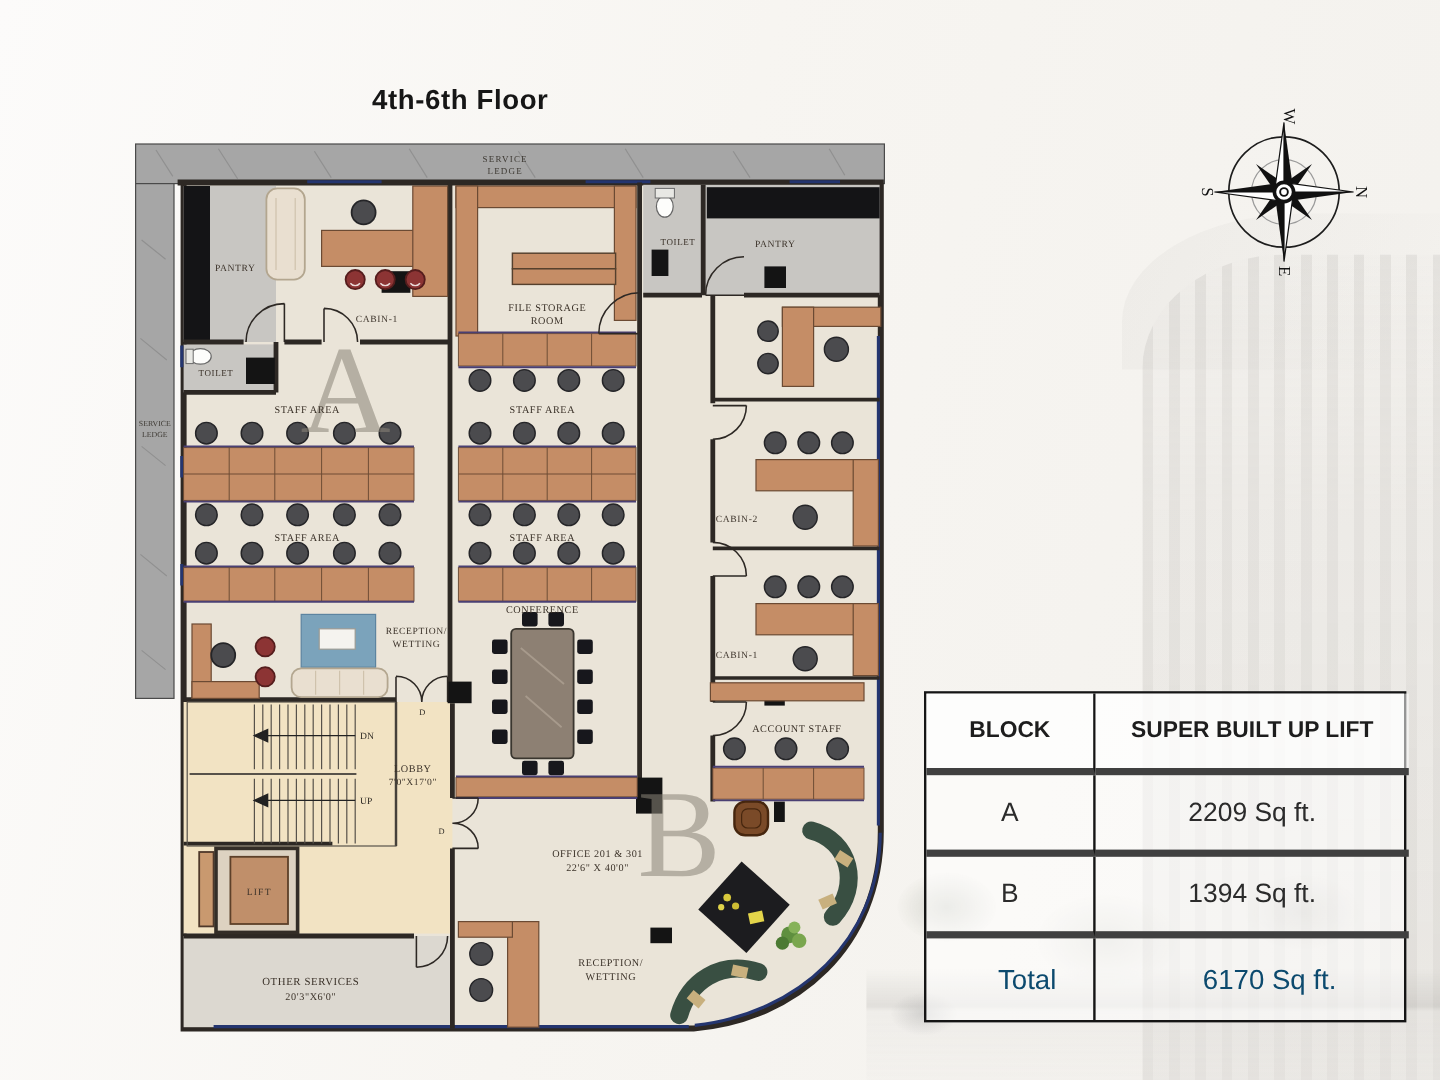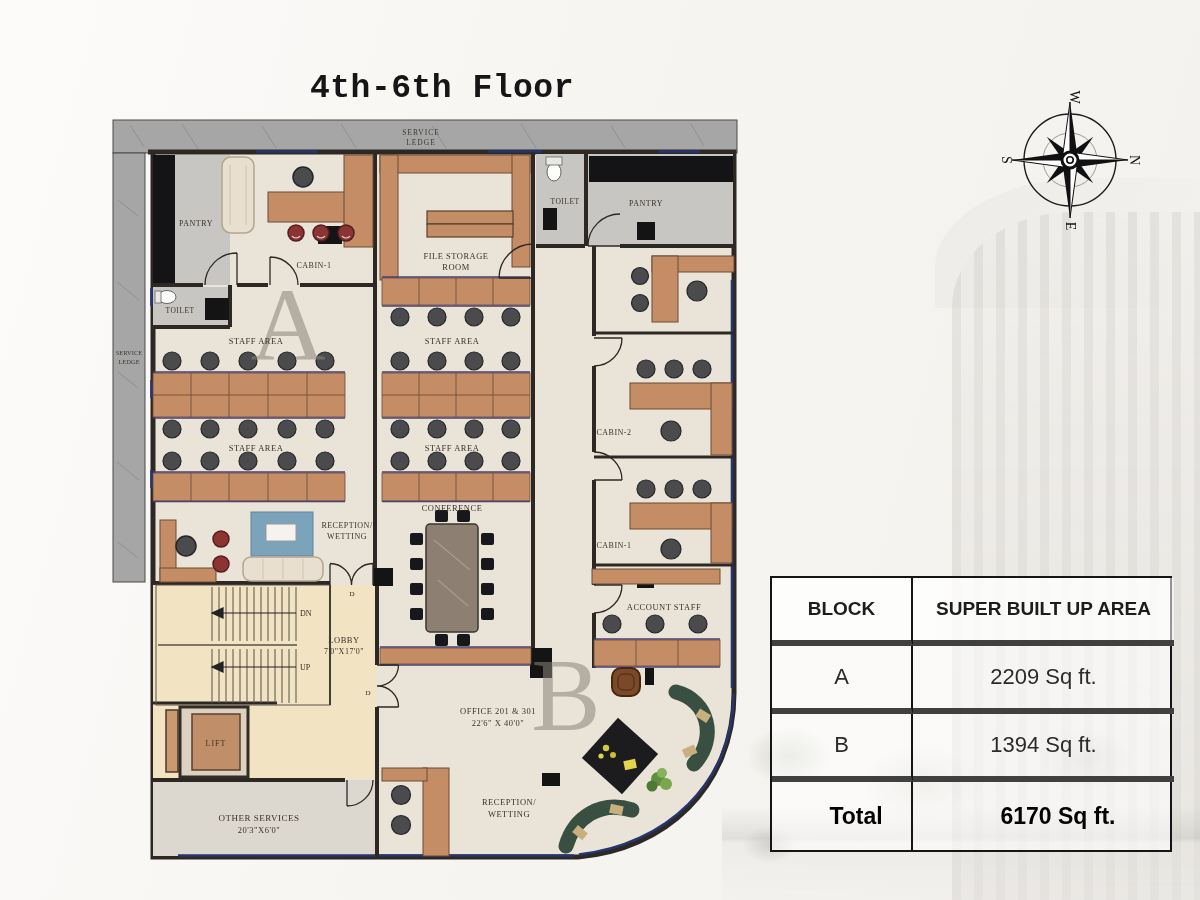--- a/index.html
+++ b/index.html
@@ -25,39 +25,39 @@
     position:absolute;left:722px;top:688px;width:478px;height:212px;opacity:.75;
     background:
       radial-gradient(60px 42px at 14% 32%,rgba(88,99,78,.28),transparent 70%),
       radial-gradient(85px 55px at 42% 45%,rgba(118,122,106,.22),transparent 70%),
       radial-gradient(70px 45px at 76% 34%,rgba(128,126,118,.25),transparent 70%),
       radial-gradient(40px 26px at 10% 74%,rgba(110,112,115,.3),transparent 70%),
       linear-gradient(180deg,rgba(200,198,194,0) 56%,rgba(168,166,162,.35) 71%,rgba(228,226,223,.5) 73%,rgba(238,236,233,.35) 100%);
   }
   .page-title{
     position:absolute;left:310px;top:70px;width:440px;
-    font-size:33px;font-weight:800;color:#161616;letter-spacing:.5px;font-family:Liberation Mono, monospace;
+    font-size:23px;font-weight:800;color:#161616;letter-spacing:.5px;
   }
   
   .area-table{
     position:absolute;left:770px;top:576px;width:402px;
     display:grid;grid-template-columns:141px 261px;grid-auto-rows:68px;
     border:2.5px solid #151515;background:rgba(255,255,255,.55);
     box-sizing:border-box;
   }
   .area-table .cell{
     display:flex;align-items:center;justify-content:center;text-align:center;
     border-right:2px solid #151515;border-bottom:6px solid #404040;
     color:#1d1d1d;box-sizing:border-box;
   }
   .area-table .cell:nth-child(2n){border-right:none;}
   .area-table .cell.last-row{border-bottom:none;}
   .area-table .hdr{font-weight:800;font-size:19px;background:rgba(255,255,255,.55);}
   .area-table .val{font-size:22px;font-weight:400;color:#2b2b2b;}
-  .area-table .tot{font-weight:700;font-size:23px;color:#000000;padding-left:29px;}
+  .area-table .tot{font-weight:400;font-size:23px;color:#0c4a6e;padding-left:29px;}
   svg text{font-family:"Liberation Serif",serif;}
 </style>
 </head>
 <body>
 
 <div class="bldg-top"></div>
 <div class="bldg"></div>
 <div class="street"></div>
 
 <div class="page-title">4th-6th Floor</div>
@@ -413,20 +413,20 @@
     <text x="259" y="833" font-size="8.5">20'3"X6'0"</text>
     <text x="498" y="714" font-size="8.5">OFFICE 201 &amp; 301</text>
     <text x="498" y="726" font-size="8.5">22'6" X 40'0"</text>
     <text x="509" y="805" font-size="8.5">RECEPTION/</text>
     <text x="509" y="817" font-size="8.5">WETTING</text>
   </g>
 </svg>
 
 <div class="area-table">
   <div class="cell hdr">BLOCK</div>
-  <div class="cell hdr">SUPER BUILT UP AREA</div>
+  <div class="cell hdr">SUPER BUILT UP LIFT</div>
   <div class="cell val">A</div>
   <div class="cell val">2209 Sq ft.</div>
   <div class="cell val">B</div>
   <div class="cell val">1394 Sq ft.</div>
   <div class="cell tot last-row">Total</div>
   <div class="cell tot last-row">6170 Sq ft.</div>
 </div>
 
 </body></html>

